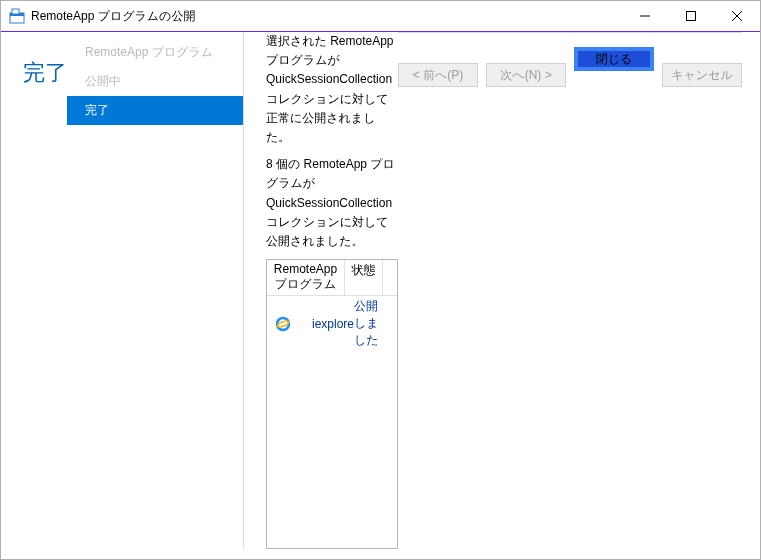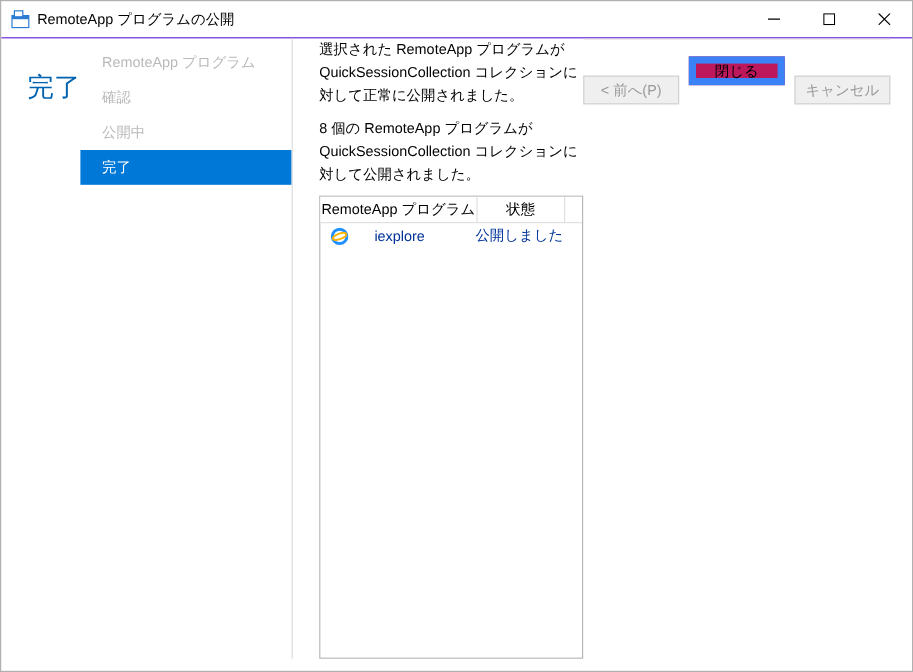--- a/index.html
+++ b/index.html
@@ -25,21 +25,21 @@
   .th.c1 { flex: 0 0 60%; }
   .th.c2 { flex: 1; }
   .th.c3 { flex: 0 0 14px; border-right: none; }
   .trow { display: flex; align-items: center; font-size: 12px; padding: 2px 8px; }
   .cell1 { flex: 0 0 60%; display: flex; align-items: center; gap: 21px; color: #003399; }
   .cell2 { flex: 1; color: #003399; }
   .ie-icon { width: 16px; height: 16px; }
   .footer { border-top: 1px solid #dcdcdc; padding: 14px 0; display: flex; justify-content: flex-end; gap: 8px; }
   .btn { min-width: 80px; height: 24px; font-size: 12px; background: #e1e1e1; border: 1px solid #adadad; display: flex; align-items: center; justify-content: center; }
   .btn.disabled { color: #9a9a9a; background: #efefef; border-color: #d1d1d1; margin-top: 16px; }
-  .btn.default { border: 6px solid #3b82f6; background: #be185d; line-height: 20px; }
+  .btn.default { border: 4px solid #3b82f6; background: #1d4ed8; line-height: 20px; }
 </style>
 </head>
 <body>
 
 <div class="titlebar">
   <span class="title-icon">
     <svg viewBox="0 0 16 16">
         <rect x="1" y="5" width="14" height="10" fill="#fff" stroke="#2b7cd3"></rect>
         <rect x="1" y="5" width="14" height="3" fill="#2b7cd3"></rect>
         <rect x="3" y="1" width="7" height="5" fill="#fff" stroke="#2b7cd3"></rect>
@@ -66,21 +66,20 @@
   </div>
 </div>
 
 <div class="content">
   <div class="page-heading">完了</div>
 
   <div class="body-row">
 
     <div class="sidebar">
       <div class="side-item">RemoteApp プログラム</div>
-      <div class="side-item">確認</div>
       <div class="side-item">公開中</div>
       <div class="side-item active">完了</div>
     </div>
 
     <div class="divider-v"></div>
 
     <div class="main">
       <div class="msg">選択された RemoteApp プログラムが QuickSessionCollection コレクションに対して正常に公開されました。</div>
       <div class="msg">8 個の RemoteApp プログラムが QuickSessionCollection コレクションに対して公開されました。</div>
 
@@ -101,16 +100,17 @@
             <span>iexplore</span>
           </div>
           <div class="cell2">公開しました</div>
         </div>
       </div>
     </div>
   </div>
 
   <div class="footer">
     <div class="btn disabled">&lt; 前へ(P)</div>
+    <div class="btn disabled">次へ(N) &gt;</div>
     <div class="btn default">閉じる</div>
     <div class="btn disabled">キャンセル</div>
   </div>
 </div>
 
 </body></html>

